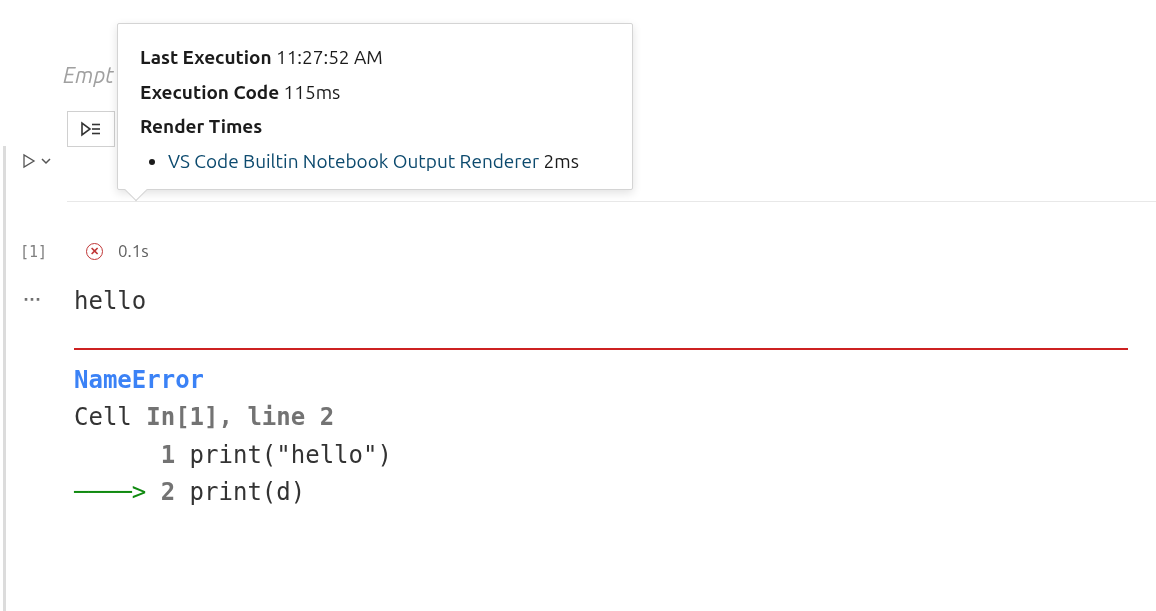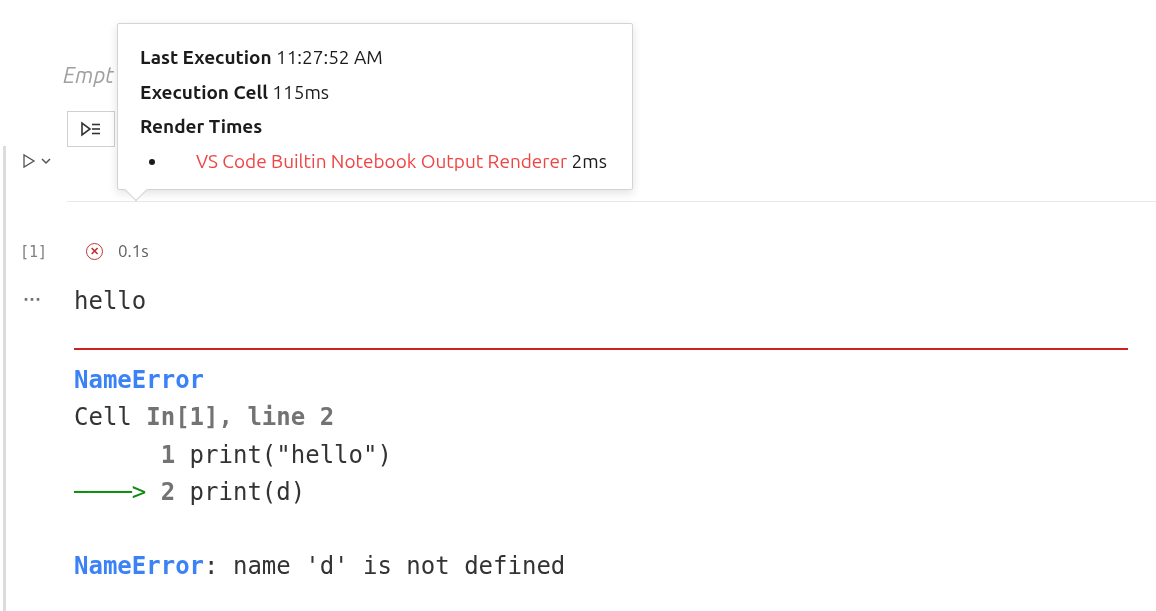--- a/index.html
+++ b/index.html
@@ -57,21 +57,21 @@
     .tooltip {
       position:absolute; left:117px; top:23px; width:516px;
       background:#fff; border:1px solid #d4d4d4; border-radius:2px;
       box-shadow:0 3px 10px rgba(0,0,0,.12);
       padding:12px 22px 14px; font-size:19px; color:#1b1b1b; line-height:1.35;
       z-index:50;
     }
     .tooltip-row { margin:9px 0; }
     .tooltip-row b { font-weight:700; }
     .tooltip ul { margin:6px 0 0 28px; }
-    .tooltip a { color:#ef4444; text-decoration:none;margin-left:28px; }
+    .tooltip a { color:#0c4a6e; text-decoration:none; }
     .tooltip-tail {
       position:absolute; left:10px; bottom:-9px; width:16px; height:16px;
       background:#fff; border-left:1px solid #d4d4d4; border-bottom:1px solid #d4d4d4;
       transform:rotate(-45deg);
     }
     .flex-row { display:flex; justify-content:space-between; }
     .cell-text-trunc { color:#7d3c9c; }
   </style>
 </head>
 <body>
@@ -122,26 +122,23 @@
   <div>
     <span>Cell </span><span class="green">In[1]</span><span class="green">, line 2</span>
   </div>
   <div>
     &nbsp;&nbsp;&nbsp;&nbsp;&nbsp;&nbsp;<span class="green">1</span><span> print("hello")</span>
   </div>
   <div>
     <span class="arrow">────&gt; </span><span class="green">2</span><span> print(d)</span>
   </div>
   <br>
-  <div>
-    <span class="red">NameError</span><span>: </span><span>name 'd' is not defined</span>
-  </div>
 </div>
 
 <div class="tooltip">
   <div class="tooltip-row"><b>Last Execution</b> <span>11:27:52 AM</span></div>
-  <div class="tooltip-row"><b>Execution Cell</b> <span>115ms</span></div>
+  <div class="tooltip-row"><b>Execution Code</b> <span>115ms</span></div>
   <div class="tooltip-row"><b>Render Times</b></div>
   <ul>
     <li><a href="#">VS Code Builtin Notebook Output Renderer</a> <span>2ms</span></li>
   </ul>
   <div class="tooltip-tail"></div>
 </div>
 
 </body></html>

